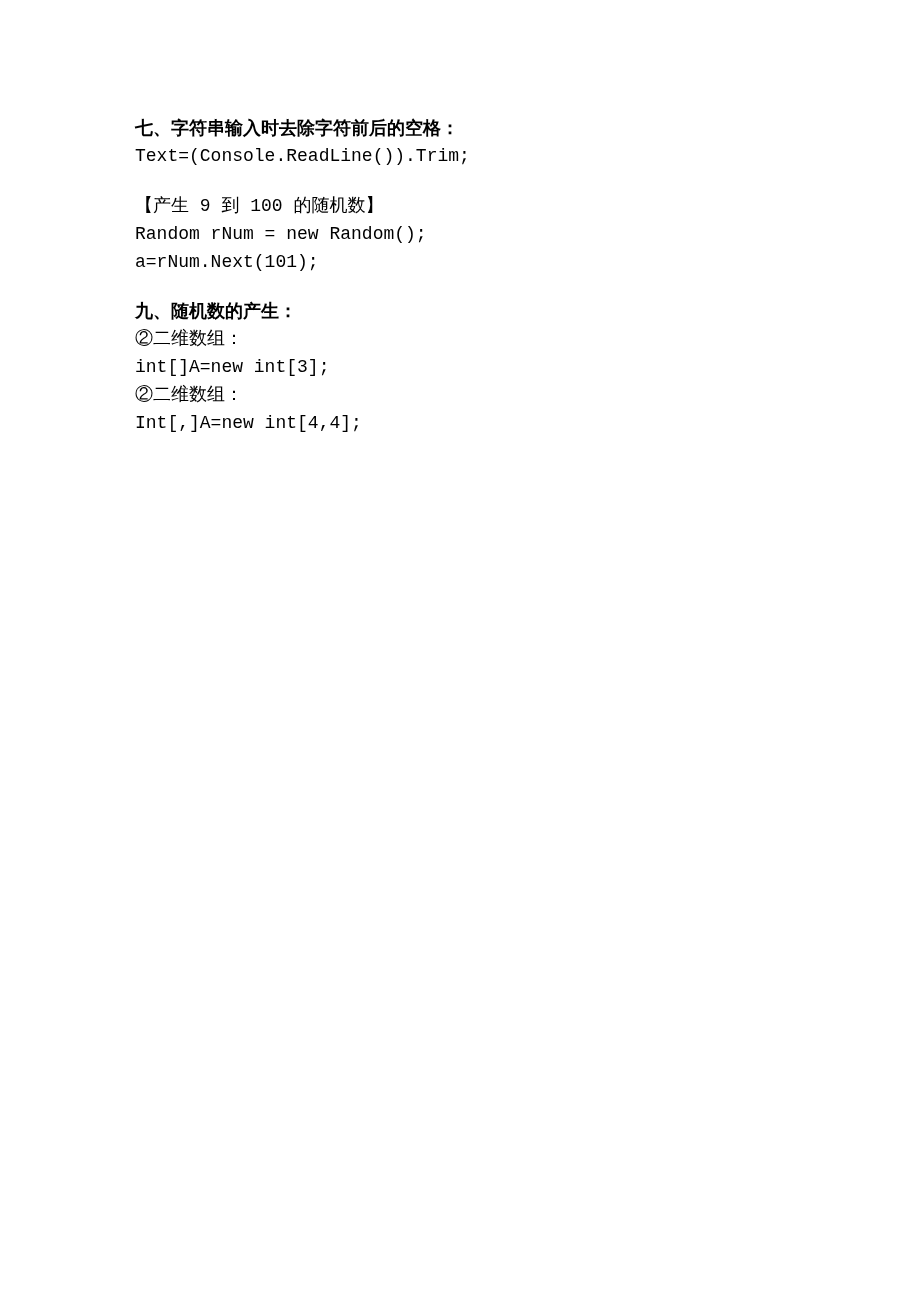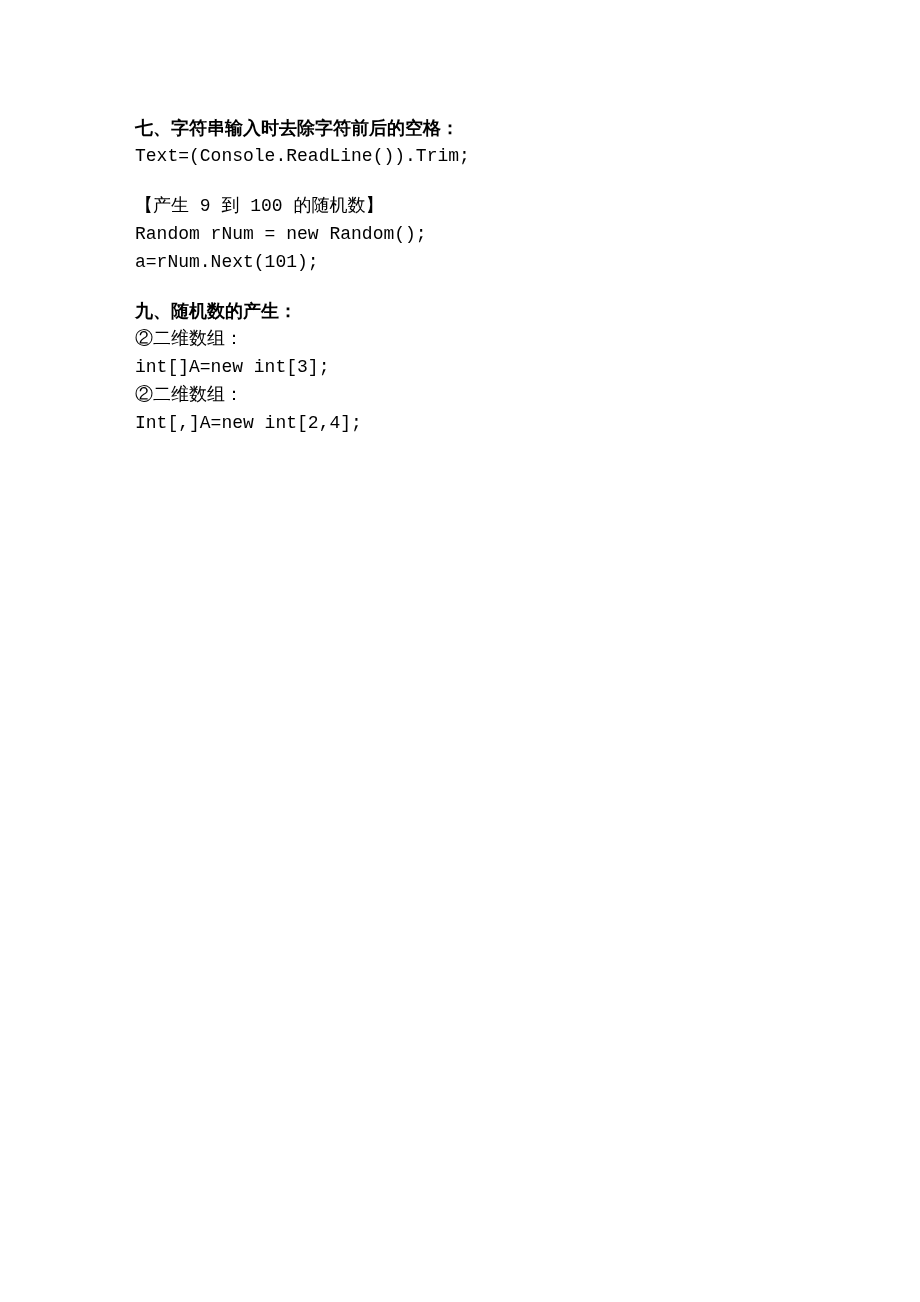--- a/index.html
+++ b/index.html
@@ -40,14 +40,14 @@
   <div class="line">【产生 9 到 100 的随机数】</div>
   <div class="line">Random rNum = new Random();</div>
   <div class="line">a=rNum.Next(101);</div>
 </div>
 
 <div class="section">
   <div class="heading">九、随机数的产生：</div>
   <div class="line">②二维数组：</div>
   <div class="line">int[]A=new int[3];</div>
   <div class="line">②二维数组：</div>
-  <div class="line">Int[,]A=new int[2,4];</div>
+  <div class="line">Int[,]A=new int[4,4];</div>
 </div>
 
 </body></html>

